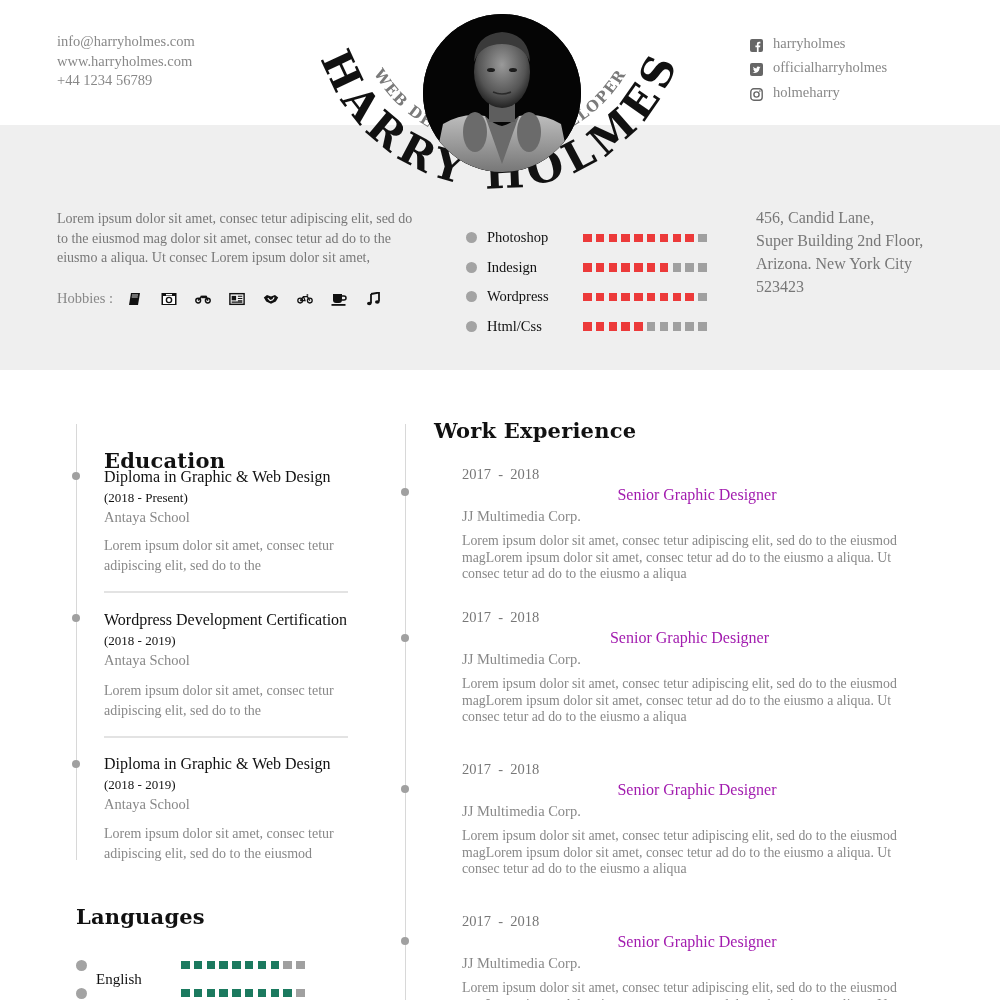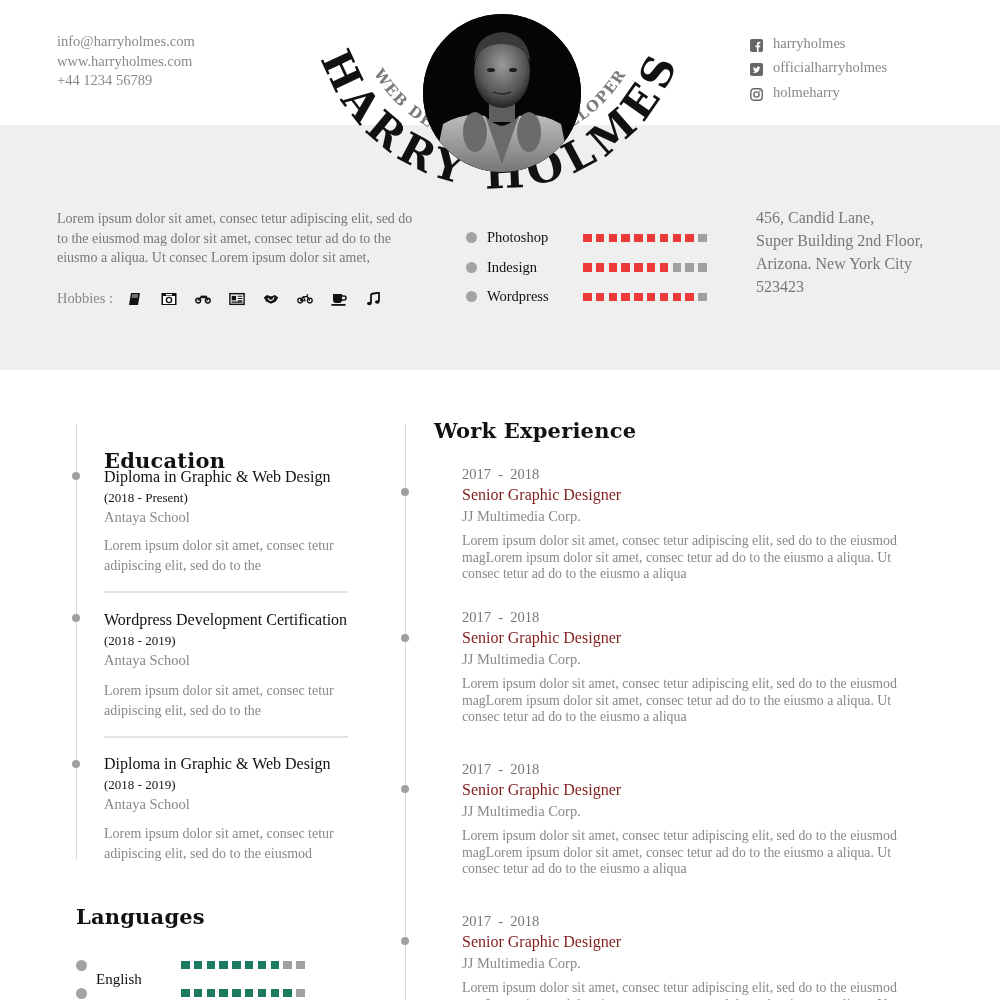--- a/index.html
+++ b/index.html
@@ -47,21 +47,21 @@
 
   .edu-item { left: 104px; width: 250px; }
   .edu-title { font-size: 16px; line-height: 19.5px; color: #111; }
   .edu-title .yr { font-size: 13px; }
   .edu-school { font-size: 14.5px; color: #888; margin-top: 0px; line-height: 20px; }
   .edu-desc { font-size: 14px; line-height: 20px; color: #888; margin-top: 9px; }
   .sep { height: 2px; background: #e3e3e3; width: 244px; }
 
   .work-item { left: 434px; width: 470px; margin-left: 28px; }
   .work-date { font-size: 14.5px; color: #777; line-height: 20px; }
-  .work-title { font-size: 16px; color: #7f1d1d; line-height: 22px; }
+  .work-title { font-size: 16px; color: #a21caf; line-height: 22px; text-align: center; }
   .work-co { font-size: 14.5px; color: #888; line-height: 21px; }
   .work-desc { font-size: 13.8px; line-height: 16.5px; color: #888; margin-top: 6px; }
 
   .langs { left: 76px; top: 955px; }
   .lang-row { display: flex; align-items: center; height: 28px; }
   .lang-name { width: 85px; font-size: 15px; color: #111; margin-top: 28px; }
 </style>
 </head>
 <body>
 
@@ -250,20 +250,36 @@
           <span class="sq on-red"></span>
           <span class="sq on-red"></span>
           <span class="sq on-red"></span>
           <span class="sq on-red"></span>
           <span class="sq on-red"></span>
           <span class="sq on-red"></span>
           <span class="sq on-red"></span>
           <span class="sq"></span>
         </span>
       </div>
+      <div class="skill-row">
+        <span class="dot"></span>
+        <span class="skill-name">Html/Css</span>
+        <span class="bars">
+          <span class="sq on-red"></span>
+          <span class="sq on-red"></span>
+          <span class="sq on-red"></span>
+          <span class="sq on-red"></span>
+          <span class="sq on-red"></span>
+          <span class="sq"></span>
+          <span class="sq"></span>
+          <span class="sq"></span>
+          <span class="sq"></span>
+          <span class="sq"></span>
+        </span>
+      </div>
     </div>
 
   <div class="abs address">
     <div>456, Candid Lane,</div>
     <div>Super Building 2nd Floor,</div>
     <div>Arizona. New York City</div>
     <div>523423</div>
   </div>
 </div>
 

